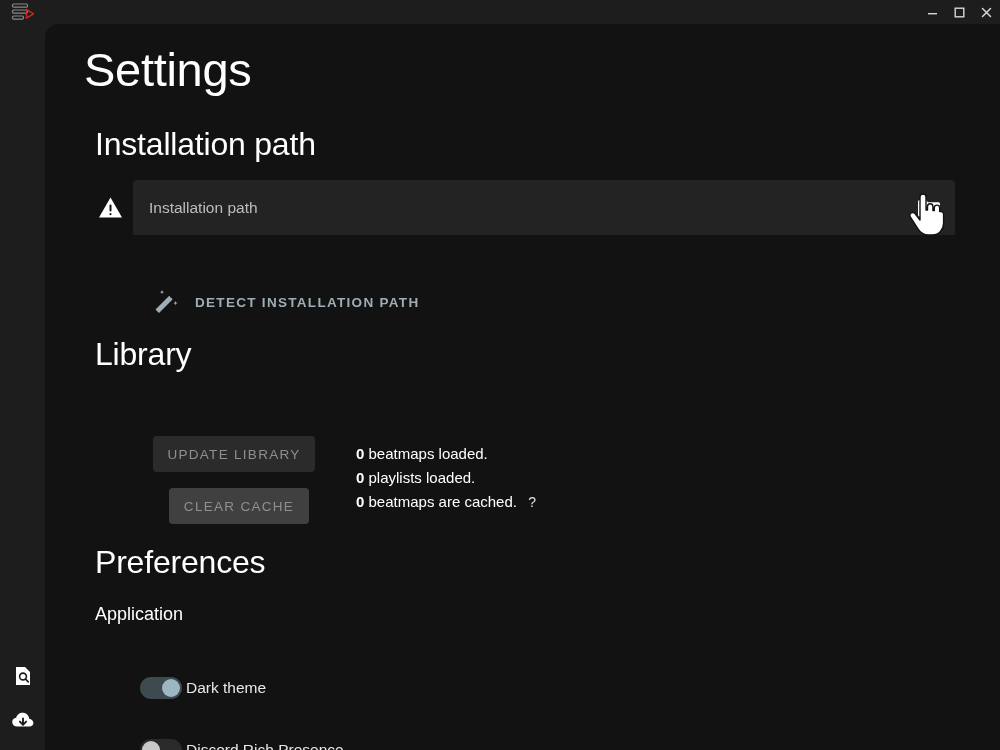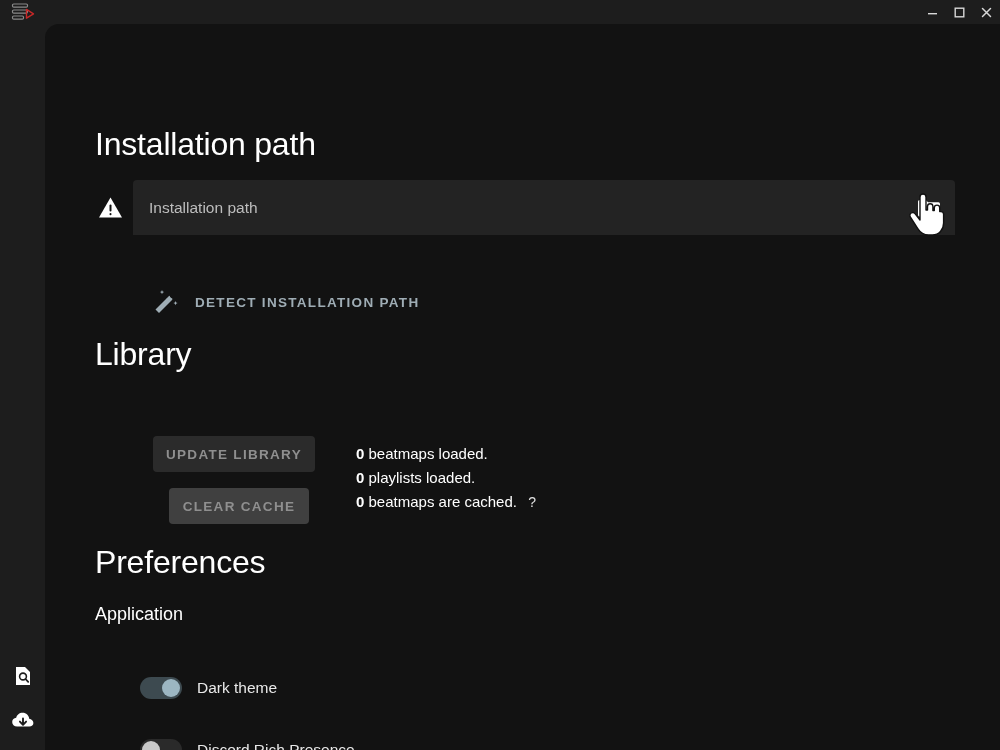--- a/index.html
+++ b/index.html
@@ -199,21 +199,21 @@
     top: 412px;
   }
   .lib-btn {
     width: 162px;
     height: 36px;
     display: flex;
     align-items: center;
     justify-content: center;
     border-radius: 4px;
     font-size: 13.5px;
-    font-weight: bold;
+    font-weight: normal;
     letter-spacing: 1.3px;
     color: #8f8f8f;
   }
   .lib-btn.update { background: #2b2b2b; margin-bottom: 16px; }
   .lib-btn.clear  { background: #404040; width: 140px; margin-left: 16px; }
 
   .lib-stats {
     position: absolute;
     left: 311px;
     top: 418px;
@@ -229,21 +229,21 @@
     color: #e0e0e0;
     font-weight: normal;
   }
 
   
   .toggle-row {
     position: absolute;
     left: 95px;
     display: flex;
     align-items: center;
-    gap: 15px;
+    gap: 4px;
     height: 28px;
   }
   .row-dark { top: 650px; }
   .row-discord { top: 712px; }
 
   .switch {
     position: relative;
     width: 42px;
     height: 22px;
     border-radius: 11px;
@@ -329,20 +329,21 @@
       <svg width="24" height="22" viewBox="0 0 24 22">
         <path d="M6.2 17.5 C3 17.5 1.2 15.4 1.2 13 C1.2 10.7 3 8.9 5.2 8.8 C5.8 5.8 8.4 3.7 11.6 3.7 C15.2 3.7 18 6.4 18.2 9.8 C20.6 10.1 22.4 11.9 22.4 14 C22.4 16 20.7 17.5 18.4 17.5 Z" fill="#ffffff"></path>
         <path d="M12 9.5 v5.6 M8.9 12.6 L12 15.8 L15.1 12.6" stroke="#1d1d1d" stroke-width="1.9" stroke-linecap="round" stroke-linejoin="round" fill="none"></path>
       </svg>
     </div>
   </div>
 
   <div class="content">
     <div class="scroll-area">
 
+      <div class="page-title">Settings</div>
 
       <h2 class="section-title sec-install">Installation path</h2>
 
       <div class="path-row">
         <div class="warn-icon-wrap">
           <svg width="25" height="23" viewBox="0 0 25 23">
             <path d="M12.5 1.5 L24 21.5 L1 21.5 Z" fill="#ffffff"></path>
             <rect x="11.5" y="8.5" width="2" height="7" rx="1" fill="#121212"></rect>
             <rect x="11.5" y="17" width="2" height="2.2" rx="1" fill="#121212"></rect>
           </svg>

